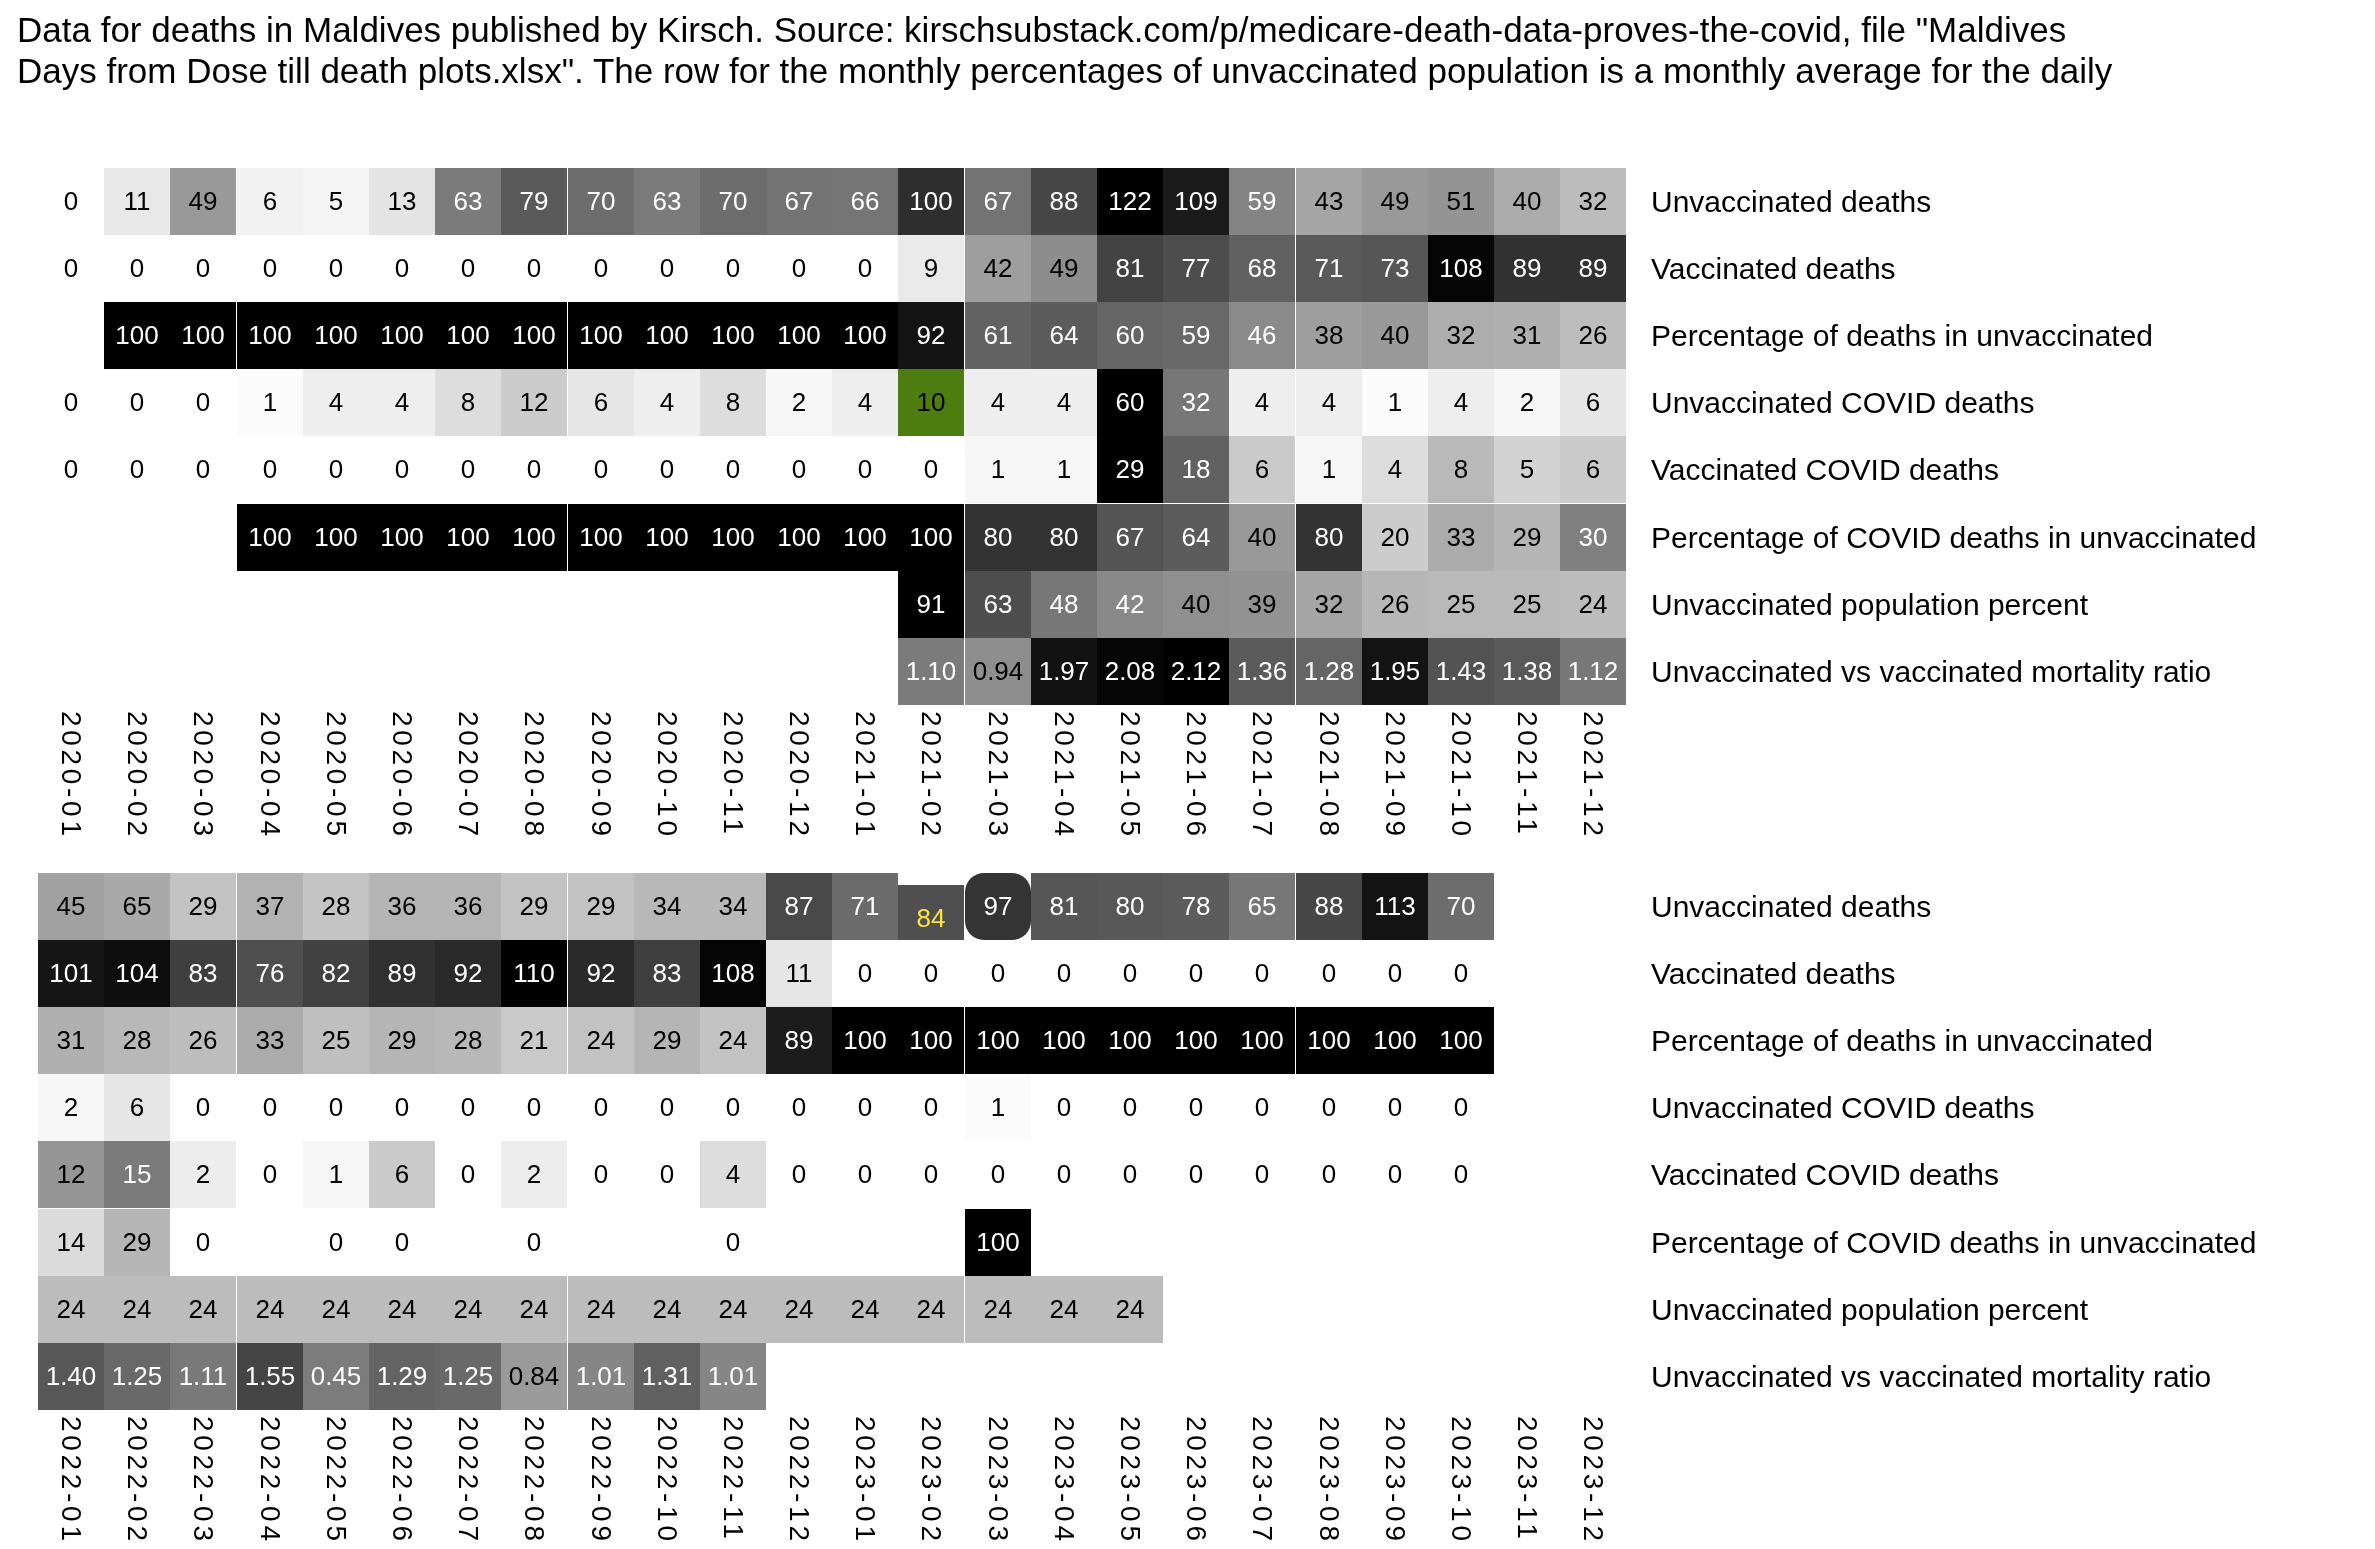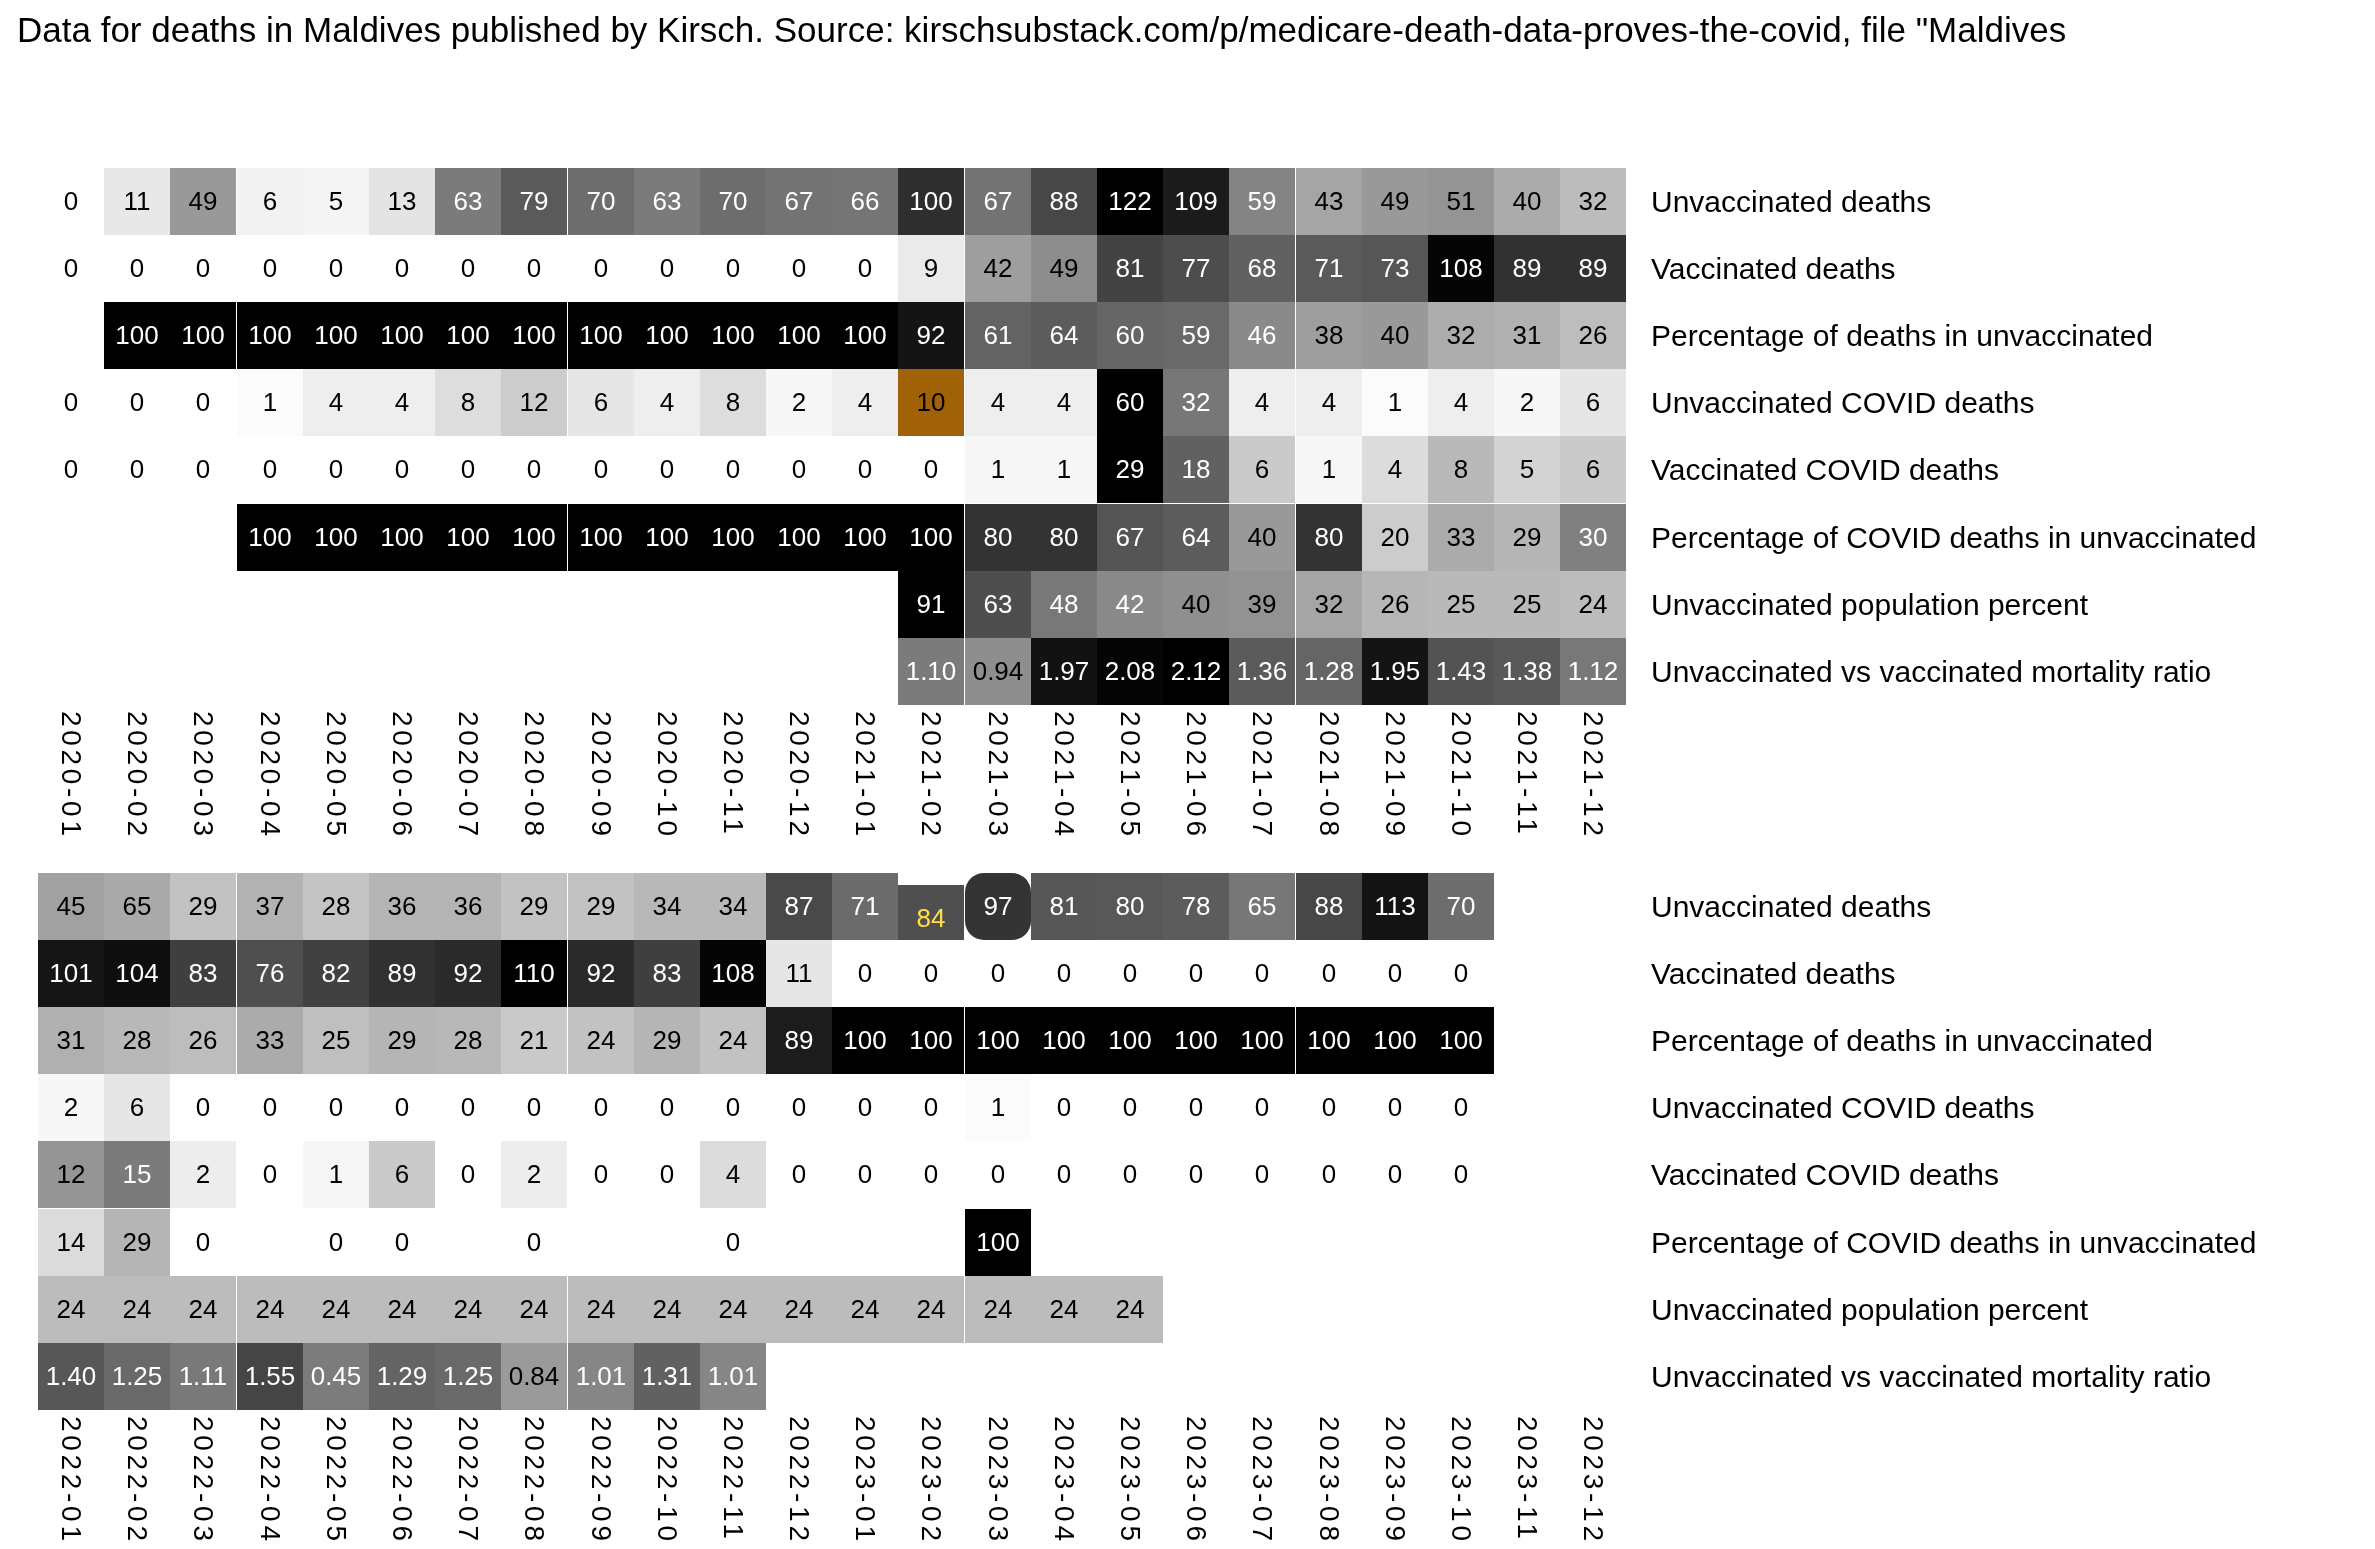--- a/index.html
+++ b/index.html
@@ -33,20 +33,21 @@
     writing-mode:vertical-rl; text-orientation:mixed;
     font-size:28px; letter-spacing:3.7px; color:#000; white-space:nowrap;
   }
 </style>
 </head>
 <body>
 
 <div class="page">
   <div class="title">
     <div>Data for deaths in Maldives published by Kirsch. Source: kirschsubstack.com/p/medicare-death-data-proves-the-covid, file "Maldives</div>
+    <div>Days from Dose till death plots.xlsx". The row for the monthly percentages of unvaccinated population is a monthly average for the daily</div>
   </div>
   <div id="panel-top" class="panel">
       <div class="cell" style="left: 0px; top: 0px; background: rgb(255, 255, 255); color: rgb(0, 0, 0);">0</div>
       <div class="cell" style="left: 66px; top: 0px; background: rgb(232, 232, 232); color: rgb(0, 0, 0);">11</div>
       <div class="cell" style="left: 132px; top: 0px; background: rgb(153, 153, 153); color: rgb(0, 0, 0);">49</div>
       <div class="cell" style="left: 199px; top: 0px; background: rgb(242, 242, 242); color: rgb(0, 0, 0);">6</div>
       <div class="cell" style="left: 265px; top: 0px; background: rgb(245, 245, 245); color: rgb(0, 0, 0);">5</div>
       <div class="cell" style="left: 331px; top: 0px; background: rgb(228, 228, 228); color: rgb(0, 0, 0);">13</div>
       <div class="cell" style="left: 397px; top: 0px; background: rgb(123, 123, 123); color: rgb(255, 255, 255);">63</div>
       <div class="cell" style="left: 463px; top: 0px; background: rgb(90, 90, 90); color: rgb(255, 255, 255);">79</div>
@@ -122,21 +123,21 @@
       <div class="cell" style="left: 199px; top: 201px; background: rgb(251, 251, 251); color: rgb(0, 0, 0);">1</div>
       <div class="cell" style="left: 265px; top: 201px; background: rgb(238, 238, 238); color: rgb(0, 0, 0);">4</div>
       <div class="cell" style="left: 331px; top: 201px; background: rgb(238, 238, 238); color: rgb(0, 0, 0);">4</div>
       <div class="cell" style="left: 397px; top: 201px; background: rgb(221, 221, 221); color: rgb(0, 0, 0);">8</div>
       <div class="cell" style="left: 463px; top: 201px; background: rgb(204, 204, 204); color: rgb(0, 0, 0);">12</div>
       <div class="cell" style="left: 530px; top: 201px; background: rgb(230, 230, 230); color: rgb(0, 0, 0);">6</div>
       <div class="cell" style="left: 596px; top: 201px; background: rgb(238, 238, 238); color: rgb(0, 0, 0);">4</div>
       <div class="cell" style="left: 662px; top: 201px; background: rgb(221, 221, 221); color: rgb(0, 0, 0);">8</div>
       <div class="cell" style="left: 728px; top: 201px; background: rgb(247, 247, 247); color: rgb(0, 0, 0);">2</div>
       <div class="cell" style="left: 794px; top: 201px; background: rgb(238, 238, 238); color: rgb(0, 0, 0);">4</div>
-      <div class="cell" style="left: 860px; top: 201px; background: #a16207; color: rgb(0, 0, 0);">10</div>
+      <div class="cell" style="left: 860px; top: 201px; background: #4d7c0f; color: rgb(0, 0, 0);">10</div>
       <div class="cell" style="left: 927px; top: 201px; background: rgb(238, 238, 238); color: rgb(0, 0, 0);">4</div>
       <div class="cell" style="left: 993px; top: 201px; background: rgb(238, 238, 238); color: rgb(0, 0, 0);">4</div>
       <div class="cell" style="left: 1059px; top: 201px; background: rgb(0, 0, 0); color: rgb(255, 255, 255);">60</div>
       <div class="cell" style="left: 1125px; top: 201px; background: rgb(119, 119, 119); color: rgb(255, 255, 255);">32</div>
       <div class="cell" style="left: 1191px; top: 201px; background: rgb(238, 238, 238); color: rgb(0, 0, 0);">4</div>
       <div class="cell" style="left: 1258px; top: 201px; background: rgb(238, 238, 238); color: rgb(0, 0, 0);">4</div>
       <div class="cell" style="left: 1324px; top: 201px; background: rgb(251, 251, 251); color: rgb(0, 0, 0);">1</div>
       <div class="cell" style="left: 1390px; top: 201px; background: rgb(238, 238, 238); color: rgb(0, 0, 0);">4</div>
       <div class="cell" style="left: 1456px; top: 201px; background: rgb(247, 247, 247); color: rgb(0, 0, 0);">2</div>
       <div class="cell" style="left: 1522px; top: 201px; background: rgb(230, 230, 230); color: rgb(0, 0, 0);">6</div>

